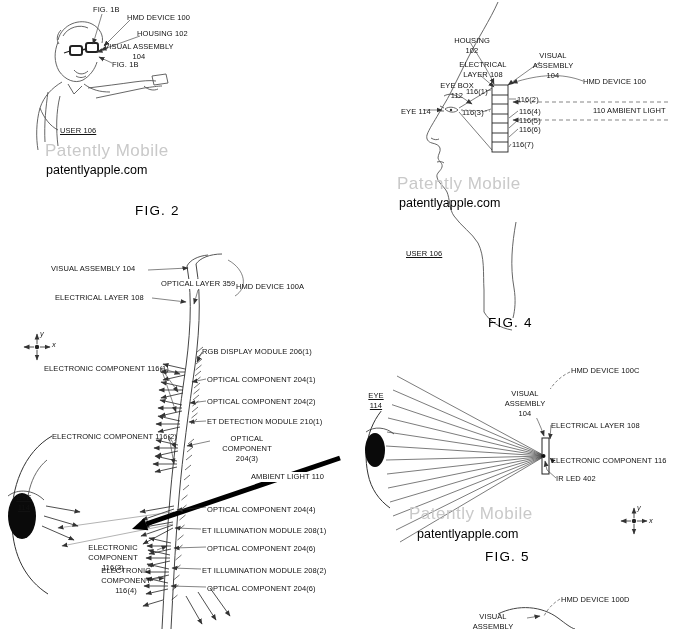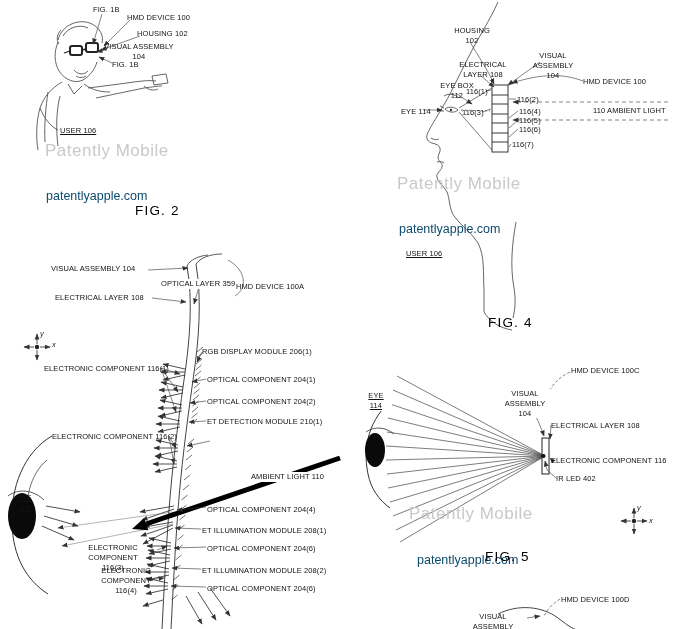--- a/index.html
+++ b/index.html
@@ -5,21 +5,21 @@
   * { margin:0; padding:0; box-sizing:border-box; }
   html,body { background:#fff; }
   body { font-family:"Liberation Sans", sans-serif; }
   .sheet { position:relative; width:676px; height:629px; background:#ffffff; overflow:hidden;border-radius:13px; }
   svg.art { position:absolute; left:0; top:0; }
   .lbl { position:absolute; font-size:7.5px; line-height:1.3; color:#111; white-space:pre-line; letter-spacing:.1px; }
   .c { text-align:center; }
   .u { text-decoration:underline; }
   .cap { position:absolute; font-size:13.5px; letter-spacing:1.2px; color:#000000; }
   .wm1 { position:absolute; font-size:17px; color:#c9c9c9; letter-spacing:.5px; }
-  .wm2 { position:absolute; font-size:12.5px; color:#0c4a6e;margin-top:26px; }
+  .wm2 { position:absolute; font-size:12.5px; color:#000000; }
   .ax { position:absolute; font-size:7.5px; font-style:italic; color:#222; }
 </style>
 </head>
 <body>
 
 <div class="sheet">
 
   <svg class="art" width="676" height="629" viewBox="0 0 676 629">
     <defs>
       <marker id="ah" markerUnits="userSpaceOnUse" markerWidth="7" markerHeight="7" refX="5.5" refY="3" orient="auto">
@@ -224,21 +224,21 @@
   <div class="lbl" style="left:127px;top:13px">HMD DEVICE 100</div>
   <div class="lbl" style="left:137px;top:29px">HOUSING 102</div>
   <div class="lbl c" style="left:103px;top:42px;width:72px">VISUAL ASSEMBLY
 104</div>
   <div class="lbl" style="left:112px;top:60px">FIG. 1B</div>
   <div class="lbl u" style="left:60px;top:126px">USER 106</div>
   <div class="wm1" style="left:45px;top:141px">Patently Mobile</div>
   <div class="wm2" style="left:46px;top:163px">patentlyapple.com</div>
   <div class="cap" style="left:135px;top:203px">FIG. 2</div>
 
-  <div class="lbl c" style="left:450px;top:26px;width:44px">HOUSING
+  <div class="lbl c" style="left:450px;top:36px;width:44px">HOUSING
 102</div>
   <div class="lbl c" style="left:520px;top:51px;width:66px">VISUAL ASSEMBLY
 104</div>
   <div class="lbl c" style="left:458px;top:60px;width:50px">ELECTRICAL
 LAYER 108</div>
   <div class="lbl c" style="left:438px;top:81px;width:38px">EYE BOX
 112</div>
   <div class="lbl" style="left:583px;top:77px">HMD DEVICE 100</div>
   <div class="lbl" style="left:401px;top:107px">EYE 114</div>
   <div class="lbl" style="left:466px;top:87px">116(1)</div>
@@ -264,20 +264,22 @@
 116(3)</div>
   <div class="lbl c" style="left:96px;top:566px;width:60px">ELECTRONIC
 COMPONENT
 116(4)</div>
   <div class="lbl c u" style="left:8px;top:493px;width:32px">EYE
 114</div>
   <div class="lbl" style="left:202px;top:347px">RGB DISPLAY MODULE 206(1)</div>
   <div class="lbl" style="left:207px;top:375px">OPTICAL COMPONENT 204(1)</div>
   <div class="lbl" style="left:207px;top:397px">OPTICAL COMPONENT 204(2)</div>
   <div class="lbl" style="left:207px;top:417px">ET DETECTION MODULE 210(1)</div>
+  <div class="lbl c" style="left:211px;top:434px;width:72px">OPTICAL COMPONENT
+204(3)</div>
   <div class="lbl" style="left:251px;top:472px;background:#fff">AMBIENT LIGHT 110</div>
   <div class="lbl" style="left:207px;top:505px">OPTICAL COMPONENT 204(4)</div>
   <div class="lbl" style="left:202px;top:526px">ET ILLUMINATION MODULE 208(1)</div>
   <div class="lbl" style="left:207px;top:544px">OPTICAL COMPONENT 204(6)</div>
   <div class="lbl" style="left:202px;top:566px">ET ILLUMINATION MODULE 208(2)</div>
   <div class="lbl" style="left:207px;top:584px">OPTICAL COMPONENT 204(6)</div>
   <div class="ax" style="left:40px;top:329px">y</div>
   <div class="ax" style="left:52px;top:340px">x</div>
 
   <div class="lbl" style="left:571px;top:366px">HMD DEVICE 100C</div>

